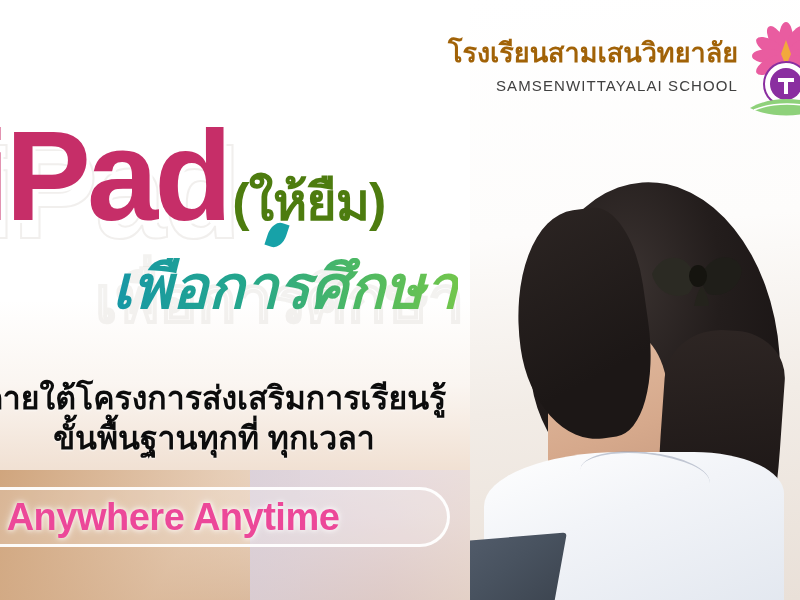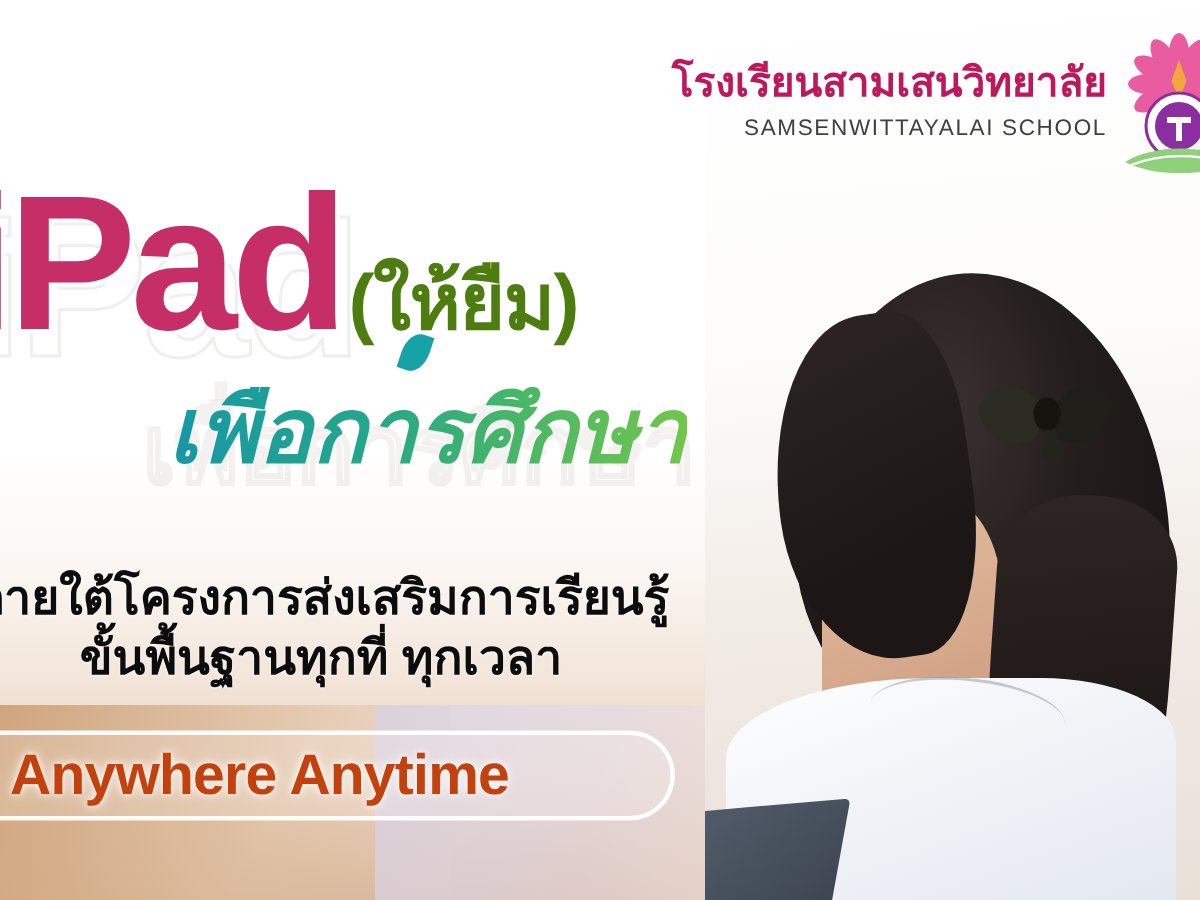--- a/index.html
+++ b/index.html
@@ -51,22 +51,23 @@
     color:transparent;
     -webkit-text-stroke:2px rgba(212,207,202,0.28);
   }
 
   
   .header{
     position:absolute;right:62px;top:40px;text-align:right;
     width:420px;
   }
   .school-th{
-    font-size:27px;font-weight:bold;color:#be185d;line-height:1.15;
-    white-space:nowrap;
+    font-size:27px;font-weight:bold;color:#a16207;line-height:1.15;
+    white-space:nowrap;
+    font-family:Liberation Mono, monospace;
   }
   .school-en{
     font-size:15px;color:#404040;letter-spacing:1.1px;margin-top:6px;
     white-space:nowrap;
   }
 
   
   .crest{
     position:absolute;left:744px;top:22px;width:84px;height:110px;
   }
@@ -117,21 +118,21 @@
   
   .pill{
     position:absolute;left:-150px;top:487px;width:600px;height:60px;
     border:3px solid rgba(255,255,255,0.95);
     border-radius:34px;
     background:rgba(255,255,255,0.18);
     display:flex;align-items:center;justify-content:center;
     box-sizing:border-box;
   }
   .pill-text{
-    font-size:38px;font-weight:bold;color:#c2410c;
+    font-size:38px;font-weight:bold;color:#ec4899;
     letter-spacing:-0.5px;white-space:nowrap;
     margin-left:46px;
     text-shadow:0 0 5px rgba(255,255,255,0.95),0 0 10px rgba(255,255,255,0.7);
   }
 
   
   .photo{
     position:absolute;left:470px;top:0;width:330px;height:600px;
     overflow:hidden;
   }

